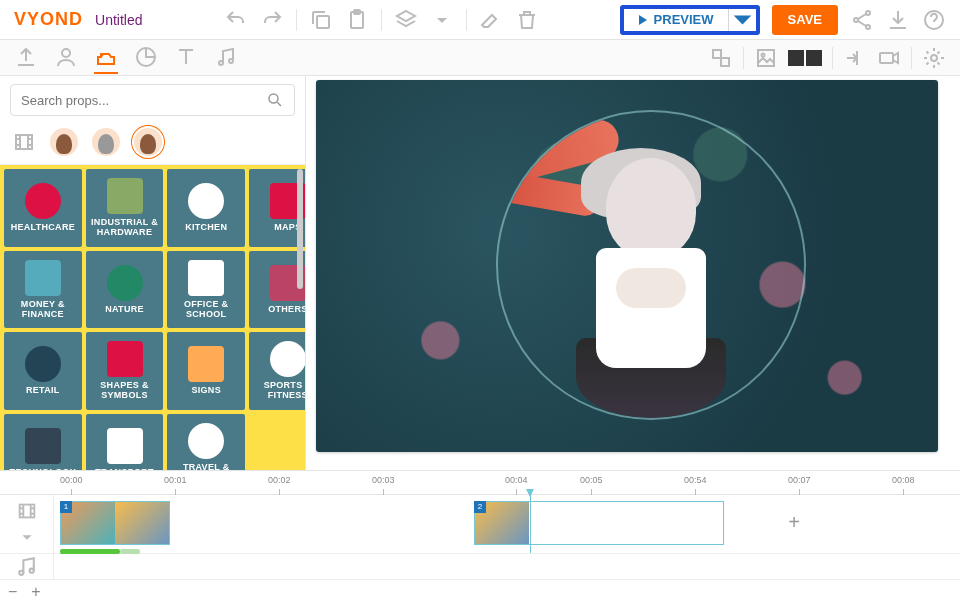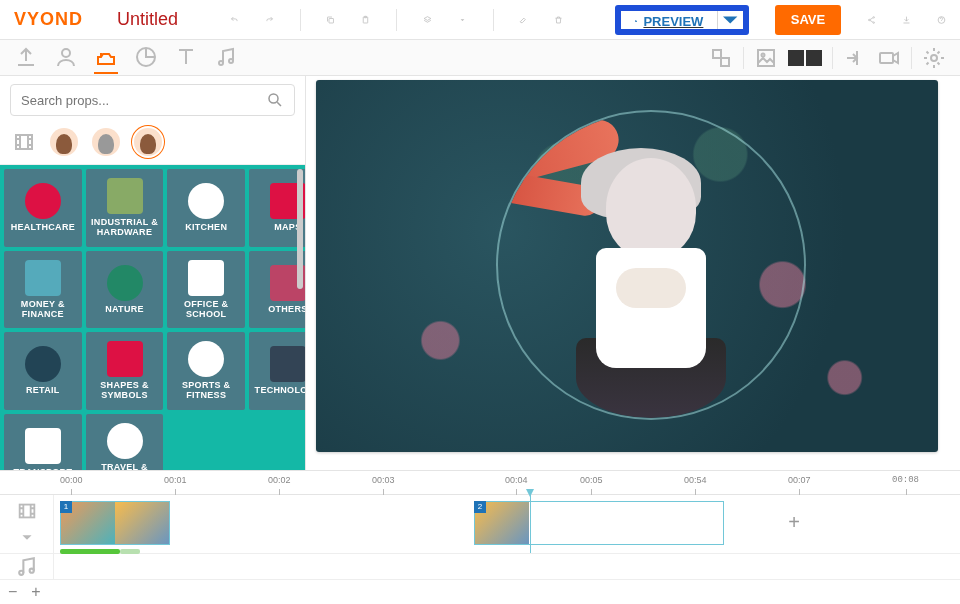--- a/index.html
+++ b/index.html
@@ -1,23 +1,23 @@
 <!DOCTYPE html>
 <html><head>
 <meta charset="utf-8">
 <style>
 * { box-sizing: border-box; margin: 0; padding: 0; }
 body { font-family: -apple-system, BlinkMacSystemFont, "Segoe UI", Arial, sans-serif; font-size: 12px; color: #333; width: 960px; height: 604px; overflow: hidden; background: #fff; }
-.topbar { height: 40px; display: flex; align-items: center; padding: 0 14px; border-bottom: 1px solid #e4e4e4; gap: 26px; }
+.topbar { height: 40px; display: flex; align-items: center; padding: 0 14px; border-bottom: 1px solid #e4e4e4; gap: 12px; }
 .logo { font-weight: 900; letter-spacing: 1px; font-size: 18px; color: #ff6a00; font-family: Arial Black, Arial, sans-serif; }
-.title { font-size: 18px; color: #b91c1c; margin-left: 8px; }
+.title { font-size: 14px; color: #701a75; margin-left: 0; }
 .spacer { flex: 1; }
 .top-icon { width: 24px; height: 24px; color: #bbb; display: flex; align-items: center; justify-content: center; cursor: pointer; }
 .divider-v { width: 1px; height: 22px; background: #e4e4e4; }
-.preview-btn { display: flex; align-items: flex-end; border: 6px solid #1d4ed8; border-radius: 3px; height: 30px; text-decoration: underline; }
+.preview-btn { display: flex; align-items: center; border: 4px solid #1d4ed8; border-radius: 3px; height: 30px; }
 .preview-main { padding: 0 14px; color: #1f73b7; font-weight: 700; font-size: 13px; cursor: pointer; display: flex; align-items: center; gap: 6px; }
 .preview-drop { width: 28px; border-left: 1px solid #d6d6d6; height: 100%; display: flex; align-items: center; justify-content: center; color: #1f73b7; cursor: pointer; }
 .save-btn { background: #ff6a00; color: #fff; font-weight: 700; font-size: 13px; border: none; border-radius: 3px; height: 30px; padding: 0 16px; cursor: pointer; }
 
 .toolbar2 { height: 36px; background:#fafafa; border-bottom:1px solid #e4e4e4; display:flex; align-items:center; padding:0 14px; gap:16px; }
 .tool-tab { width:24px; height:32px; display:flex; align-items:center; justify-content:center; color:#bbb; cursor:pointer; border-bottom:2px solid transparent; }
 .tool-tab.active { color:#ff6a00; border-bottom-color:#ff6a00; }
 .right-tools { display:flex; align-items:center; gap:10px; margin-left:auto; }
 .aspect-toggle { display:flex; gap:2px; }
 .aspect-sq { width:16px; height:16px; background:#333; }
@@ -27,21 +27,21 @@
 .search-wrap { padding: 8px 10px; }
 .search { display:flex; align-items:center; border:1px solid #ddd; border-radius:4px; height:32px; padding:12px 10px; }
 .search input { flex:1; border:none; outline:none; font-size:13px; color:#888; background:transparent; }
 .char-row { display:flex; gap:14px; padding: 4px 12px 8px; align-items:center; border-bottom:1px solid #eee; }
 .char-icon { width:24px; height:24px; color:#bbb; }
 .avatar { width:28px; height:28px; border-radius:50%; background:#fbe0cc; position:relative; cursor:pointer; }
 .avatar.sel { box-shadow: 0 0 0 2px #fff, 0 0 0 3px #ff6a00; border-radius:50%; }
 .avatar::after { content:""; position:absolute; top:6px; left:6px; right:6px; bottom:2px; background:#8b5a3c; border-radius:50% 50% 40% 40%; }
 .avatar.alt::after { background:#999; }
 
-.grid-wrap { flex:1; overflow:hidden; position:relative; background:#14b8a6; }
+.grid-wrap { flex:1; overflow:hidden; position:relative; background:#fde047; }
 .grid { display:grid; grid-template-columns: repeat(4, 1fr); gap:4px; padding:4px 10px 4px 4px; }
 .tile { aspect-ratio:1; background:#4a7a87; border-radius:2px; display:flex; flex-direction:column; align-items:center; justify-content:center; padding:4px; position:relative; cursor:pointer; }
 .tile-label { color:#fff; font-weight:800; font-size:9px; text-align:center; line-height:1.1; letter-spacing:0.3px; margin-top:4px; }
 .tile-ico { width:36px; height:36px; border-radius:4px; }
 .scroll-track { position:absolute; right:2px; top:4px; bottom:4px; width:6px; background:transparent; }
 .scroll-thumb { position:absolute; right:0; top:0; width:6px; height:120px; background:#ccc; border-radius:3px; }
 
 .canvas { flex:1; background:#fff; display:flex; align-items:flex-start; justify-content:center; padding:4px 16px 0 4px; }
 .stage { width:622px; height:372px; border-radius:3px; background: radial-gradient(circle at 30% 40%, #2a5560, #1a3a44 70%); position:relative; overflow:hidden; box-shadow: 0 1px 3px rgba(0,0,0,0.2); }
 .stage::before { content:""; position:absolute; inset:0; background:
@@ -308,20 +308,24 @@
           </div>
           <div class="tile">
             <div class="tile-ico" style="background: rgb(34, 68, 85); border-radius: 50%;"></div>
             <div class="tile-label">RETAIL</div>
           </div>
           <div class="tile">
             <div class="tile-ico" style="background: rgb(221, 17, 68);"></div>
             <div class="tile-label">SHAPES &amp; SYMBOLS</div>
           </div>
           <div class="tile">
+            <div class="tile-ico" style="background: rgb(255, 170, 85);"></div>
+            <div class="tile-label">SIGNS</div>
+          </div>
+          <div class="tile">
             <div class="tile-ico" style="background: rgb(255, 255, 255); border-radius: 50%;"></div>
             <div class="tile-label">SPORTS &amp; FITNESS</div>
           </div>
           <div class="tile">
             <div class="tile-ico" style="background: rgb(51, 68, 85);"></div>
             <div class="tile-label">TECHNOLOGY</div>
           </div>
           <div class="tile">
             <div class="tile-ico" style="background: rgb(255, 255, 255);"></div>
             <div class="tile-label">TRANSPORT</div>
@@ -357,21 +361,21 @@
 <div class="timeline-area">
   <div class="ruler" id="ruler">
       <span class="ruler-tick" style="left: 60px;">00:00</span>
       <span class="ruler-tick" style="left: 164px;">00:01</span>
       <span class="ruler-tick" style="left: 268px;">00:02</span>
       <span class="ruler-tick" style="left: 372px;">00:03</span>
       <span class="ruler-tick" style="left: 476px; margin-left: 29px;">00:04</span>
       <span class="ruler-tick" style="left: 580px;">00:05</span>
       <span class="ruler-tick" style="left: 684px;">00:54</span>
       <span class="ruler-tick" style="left: 788px;">00:07</span>
-      <span class="ruler-tick" style="left: 892px; font-family: Liberation Mono, monospace;">00:08</span>
+      <span class="ruler-tick" style="left: 892px;">00:08</span>
     </div>
   <div class="scene-row" style="position:relative">
     <div class="row-head">
       <div class="row-head-icon"><svg viewBox="0 0 24 24" fill="none" stroke="currentColor" stroke-width="2">
             <rect x="4" y="5" width="16" height="14"></rect>
             <path d="M8 5v14M16 5v14M4 9h4M4 15h4M16 9h4M16 15h4"></path>
           </svg></div>
       <div class="row-head-icon"><svg viewBox="0 0 24 24" fill="currentColor">
             <path d="M7 10l5 5 5-5z"></path>
           </svg></div>

